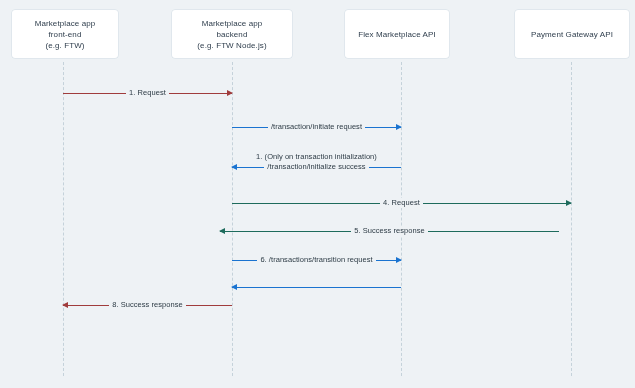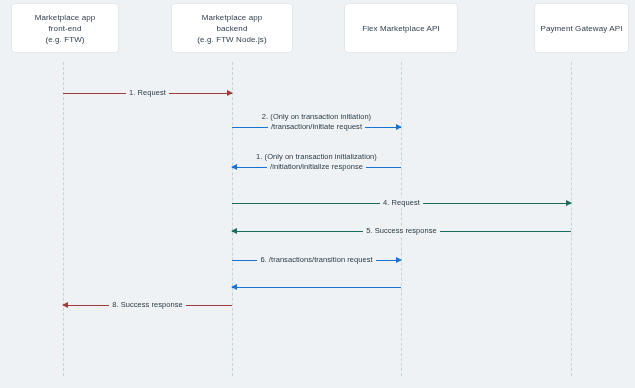--- a/index.html
+++ b/index.html
@@ -15,21 +15,21 @@
   }
   #diagram {
     position: relative;
     width: 635px;
     height: 388px;
     background: #eef2f5;
   }
   
   .participant {
     position: absolute;
-    top: 4px;
+    top: 10px;
     height: 48px;
     background: #ffffff;
     border-radius: 3px;
     box-shadow: 0 0 0 0.5px rgba(190,205,215,0.55);
     display: flex;
     align-items: center;
     justify-content: center;
     text-align: center;
     box-sizing: border-box;
     padding: 2px 4px;
@@ -112,51 +112,51 @@
     <div class="participant" style="left: 12px; width: 106px;">
       <div class="participant-label">Marketplace app
 front-end
 (e.g. FTW)</div>
     </div>
     <div class="participant" style="left: 172px; width: 120px;">
       <div class="participant-label">Marketplace app
 backend
 (e.g. FTW Node.js)</div>
     </div>
-    <div class="participant" style="left: 345px; width: 112px;">
+    <div class="participant" style="left: 345px; width: 104px;">
       <div class="participant-label">Flex Marketplace API</div>
     </div>
-    <div class="participant" style="left: 515px; width: 93px; margin-left: 20px;">
+    <div class="participant" style="left: 515px; width: 114px;">
       <div class="participant-label">Payment Gateway API</div>
     </div>
     <div class="lifeline" style="left: 63px;"></div>
     <div class="lifeline" style="left: 232px;"></div>
     <div class="lifeline" style="left: 401px;"></div>
     <div class="lifeline" style="left: 571px;"></div>
     <div class="message single c-red" style="left: 63px; width: 169px; top: 84px;">
       <div class="msg-line"></div>
       <div class="msg-head right"></div>
       <div class="msg-label"><span>1. Request</span></div>
     </div>
     <div class="message double c-blue" style="left: 232px; width: 169px; top: 112px;">
       <div class="msg-line"></div>
       <div class="msg-head right"></div>
-      <div class="msg-label"><span>2. (Only on transaction initiation)</span><br><span>/transaction/initiate request</span></div>
+      <div class="msg-label"><br><span>/transaction/initiate request</span></div>
     </div>
     <div class="message double c-blue" style="left: 232px; width: 169px; top: 152px;">
       <div class="msg-line"></div>
       <div class="msg-head left"></div>
-      <div class="msg-label"><span>1. (Only on transaction initialization)</span><br><span>/initiation/initialize response</span></div>
+      <div class="msg-label"><span>1. (Only on transaction initialization)</span><br><span>/transaction/initialize success</span></div>
     </div>
     <div class="message single c-green" style="left: 232px; width: 339px; top: 194px;">
       <div class="msg-line"></div>
       <div class="msg-head right"></div>
       <div class="msg-label"><span>4. Request</span></div>
     </div>
-    <div class="message single c-green" style="left: 232px; width: 339px; top: 222px;">
+    <div class="message single c-green" style="left: 220px; width: 339px; top: 222px;">
       <div class="msg-line"></div>
       <div class="msg-head left"></div>
       <div class="msg-label"><span>5. Success response</span></div>
     </div>
     <div class="message single c-blue" style="left: 232px; width: 169px; top: 251px;">
       <div class="msg-line"></div>
       <div class="msg-head right"></div>
       <div class="msg-label"><span>6. /transactions/transition request</span></div>
     </div>
     <div class="message double c-blue" style="left: 232px; width: 169px; top: 272px;">

